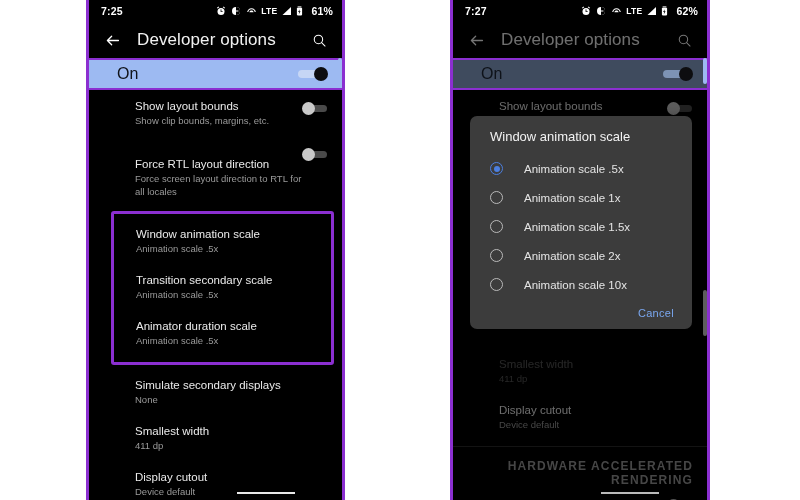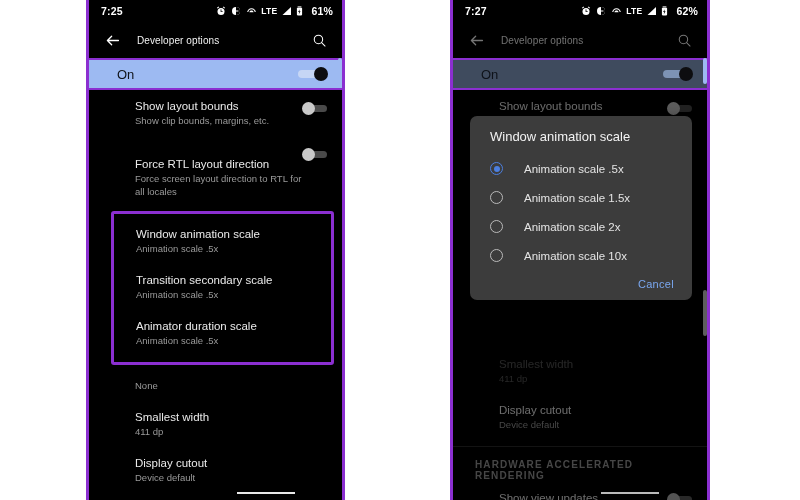--- a/index.html
+++ b/index.html
@@ -37,32 +37,32 @@
   .sb-batt { font-size: 10.5px; font-weight: bold; }
   svg.sbv { display: block; }
 
   
   .appbar {
     height: 36px; display: flex; align-items: center;
     padding: 0 10px; color: #fff; background: #000;
   }
   .appbar .back { width: 26px; height: 26px; display: flex; align-items: center;
                   justify-content: center; }
-  .appbar .title { flex: 1 1 auto; font-size: 10px; padding-left: 12px; color: #f1f1f1;
+  .appbar .title { flex: 1 1 auto; font-size: 17px; padding-left: 12px; color: #f1f1f1;
                    letter-spacing: .1px; }
   .appbar .search { width: 26px; height: 26px; display: flex; align-items: center;
                     justify-content: center; }
 
   
   .master {
     background: #9dbaf2; height: 32px;
     display: flex; align-items: center; padding: 0 14px 0 28px;
     border-top: 2px solid #8b2fd0; border-bottom: 2px solid #8b2fd0;
   }
-  .master .m-label { flex: 1 1 auto; font-size: 13px; color: #10131a; }
+  .master .m-label { flex: 1 1 auto; font-size: 16px; color: #10131a; }
   .switch-on { position: relative; width: 30px; height: 14px; }
   .switch-on .track { position: absolute; left: 0; top: 3px; width: 28px; height: 8px;
                       border-radius: 5px; background: #c6d6f5; }
   .switch-on .knob { position: absolute; right: 0; top: 0; width: 14px; height: 14px;
                      border-radius: 50%; background: #0d0d10; }
 
   
   .list { background: #000; }
   .row { display: flex; align-items: flex-start; padding: 9px 14px 9px 46px; }
   .row .texts { flex: 1 1 auto; min-width: 0; }
@@ -73,22 +73,22 @@
                        border-radius: 5px; background: #4a4a4a; }
   .switch-off .knob { position: absolute; left: 0; top: 0; width: 13px; height: 13px;
                       border-radius: 50%; background: #c9c9c9; }
 
   
   .callout { position: relative; margin: 4px 8px 4px 22px; border: 3px solid #8b2fd0;
              border-radius: 3px; padding: 4px 0 6px 0; }
   .callout .row { padding-left: 22px; padding-right: 10px; }
 
   .divider { height: 1px; background: #2a2a2a; margin: 6px 0 0 0; }
-  .section-head { font-size: 10px; letter-spacing: 1.1px; color: #9a9a9a;
-                  padding: 12px 14px 6px 22px; font-weight: bold; }
+  .section-head { font-size: 12px; letter-spacing: 1.1px; color: #9a9a9a;
+                  padding: 12px 14px 6px 22px; font-weight: bold; text-align: right; }
 
   
   .scroll-seg { position: absolute; right: 0; width: 4px; border-radius: 2px; }
 
   
   .dim { opacity: .46; }
   .dim-master { background: #3f4b5e !important; border-top-color: #8b2fd0; border-bottom-color: #8b2fd0; }
   .dim-master .m-label { color: #0e1219; }
 
   
@@ -226,20 +226,21 @@
           <div class="row">
             <span class="texts">
               <span class="t1" style="display:block;">Animator duration scale</span>
               <span class="t2" style="display:block;">Animation scale .5x</span>
             </span>
           </div>
         </div>
 
         <div class="row">
           <span class="texts">
+            <span class="t1" style="display:block;">Simulate secondary displays</span>
             <span class="t2" style="display:block;">None</span>
           </span>
         </div>
         <div class="row">
           <span class="texts">
             <span class="t1" style="display:block;">Smallest width</span>
             <span class="t2" style="display:block;">411 dp</span>
           </span>
         </div>
         <div class="row">
@@ -364,20 +365,24 @@
 
       <div class="dialog">
         <div class="dialog-title">Window animation scale</div>
 
         <div class="opt">
           <span class="radio sel"></span>
           <span class="olabel">Animation scale .5x</span>
         </div>
         <div class="opt">
           <span class="radio"></span>
+          <span class="olabel">Animation scale 1x</span>
+        </div>
+        <div class="opt">
+          <span class="radio"></span>
           <span class="olabel">Animation scale 1.5x</span>
         </div>
         <div class="opt">
           <span class="radio"></span>
           <span class="olabel">Animation scale 2x</span>
         </div>
         <div class="opt">
           <span class="radio"></span>
           <span class="olabel">Animation scale 10x</span>
         </div>

